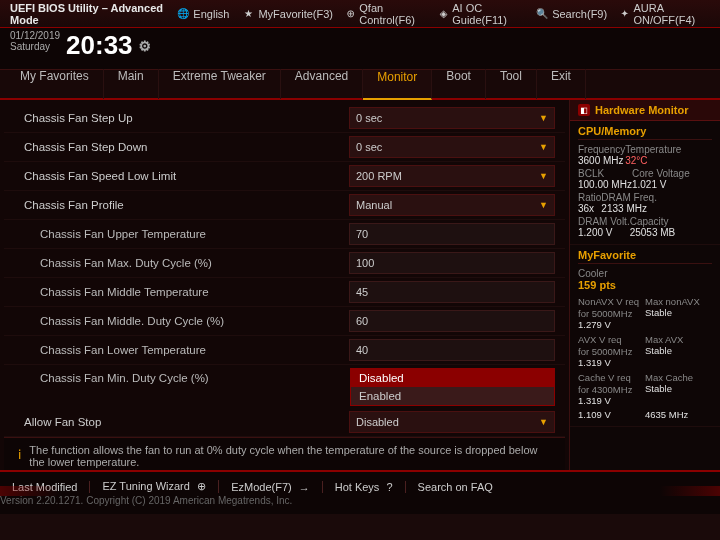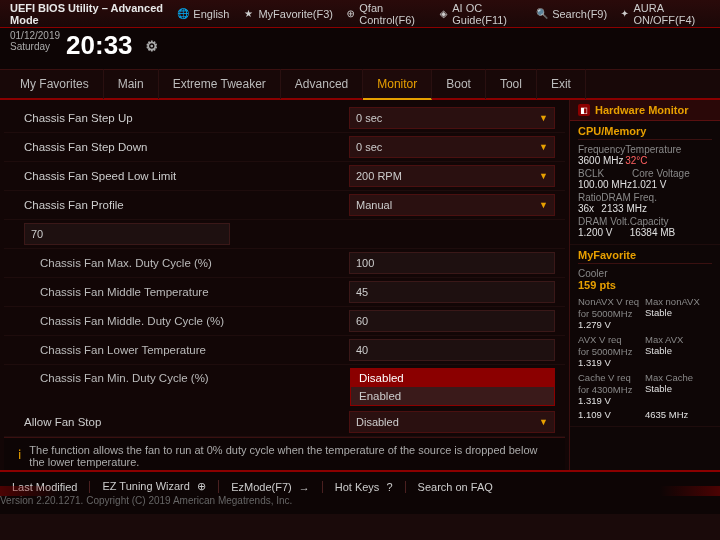--- a/index.html
+++ b/index.html
@@ -66,21 +66,21 @@
       color: #aaa;
       font-size: 10px;
       margin-right: 6px;
     }
     .datetime-clock {
       color: #fff;
       font-size: 26px;
       font-weight: bold;
       display: flex;
       align-items: center;
-      gap: 13px;
+      gap: 6px;
     }
     .gear-icon-small {
       font-size: 14px;
       color: #aaa;
       cursor: pointer;
     }
     .datetime-right {
       margin-left: 18px;
       display: flex;
       align-items: center;
@@ -93,21 +93,20 @@
       display: flex;
       align-items: center;
       height: 30px;
       border-bottom: 2px solid #8b0000;
       padding: 0 6px;
     }
     .nav-tab {
       padding: 0 14px;
       height: 30px;
       display: flex;
-      align-items: center;
       cursor: pointer;
       color: #bbb;
       font-size: 12px;
       border-right: 1px solid #2a1010;
       white-space: nowrap;
     }
     .nav-tab.active {
       color: #e8a000;
       border-bottom: 2px solid #e8a000;
       margin-bottom: -2px;
@@ -433,20 +432,21 @@
 
     <div class="setting-row">
       <span class="setting-label">Chassis Fan Profile</span>
       <div class="setting-value">
         <span>Manual</span>
         <span class="dropdown-arrow">▼</span>
       </div>
     </div>
 
     <div class="setting-row">
+      <span class="setting-label indented">Chassis Fan Upper Temperature</span>
       <div class="setting-value plain">
         <span>70</span>
       </div>
     </div>
 
     <div class="setting-row">
       <span class="setting-label indented">Chassis Fan Max. Duty Cycle (%)</span>
       <div class="setting-value plain">
         <span>100</span>
       </div>
@@ -538,21 +538,21 @@
           <div class="hw-value">2133 MHz</div>
         </div>
       </div>
       <div class="hw-row">
         <div>
           <div class="hw-label">DRAM Volt.</div>
           <div class="hw-value">1.200 V</div>
         </div>
         <div>
           <div class="hw-label">Capacity</div>
-          <div class="hw-value">16384 MB</div>
+          <div class="hw-value">25053 MB</div>
         </div>
       </div>
     </div>
 
     <div class="hw-section">
       <div class="hw-section-title">MyFavorite</div>
       <div class="hw-row">
         <div>
           <div class="hw-label">Cooler</div>
           <div class="hw-pts">159 pts</div>

